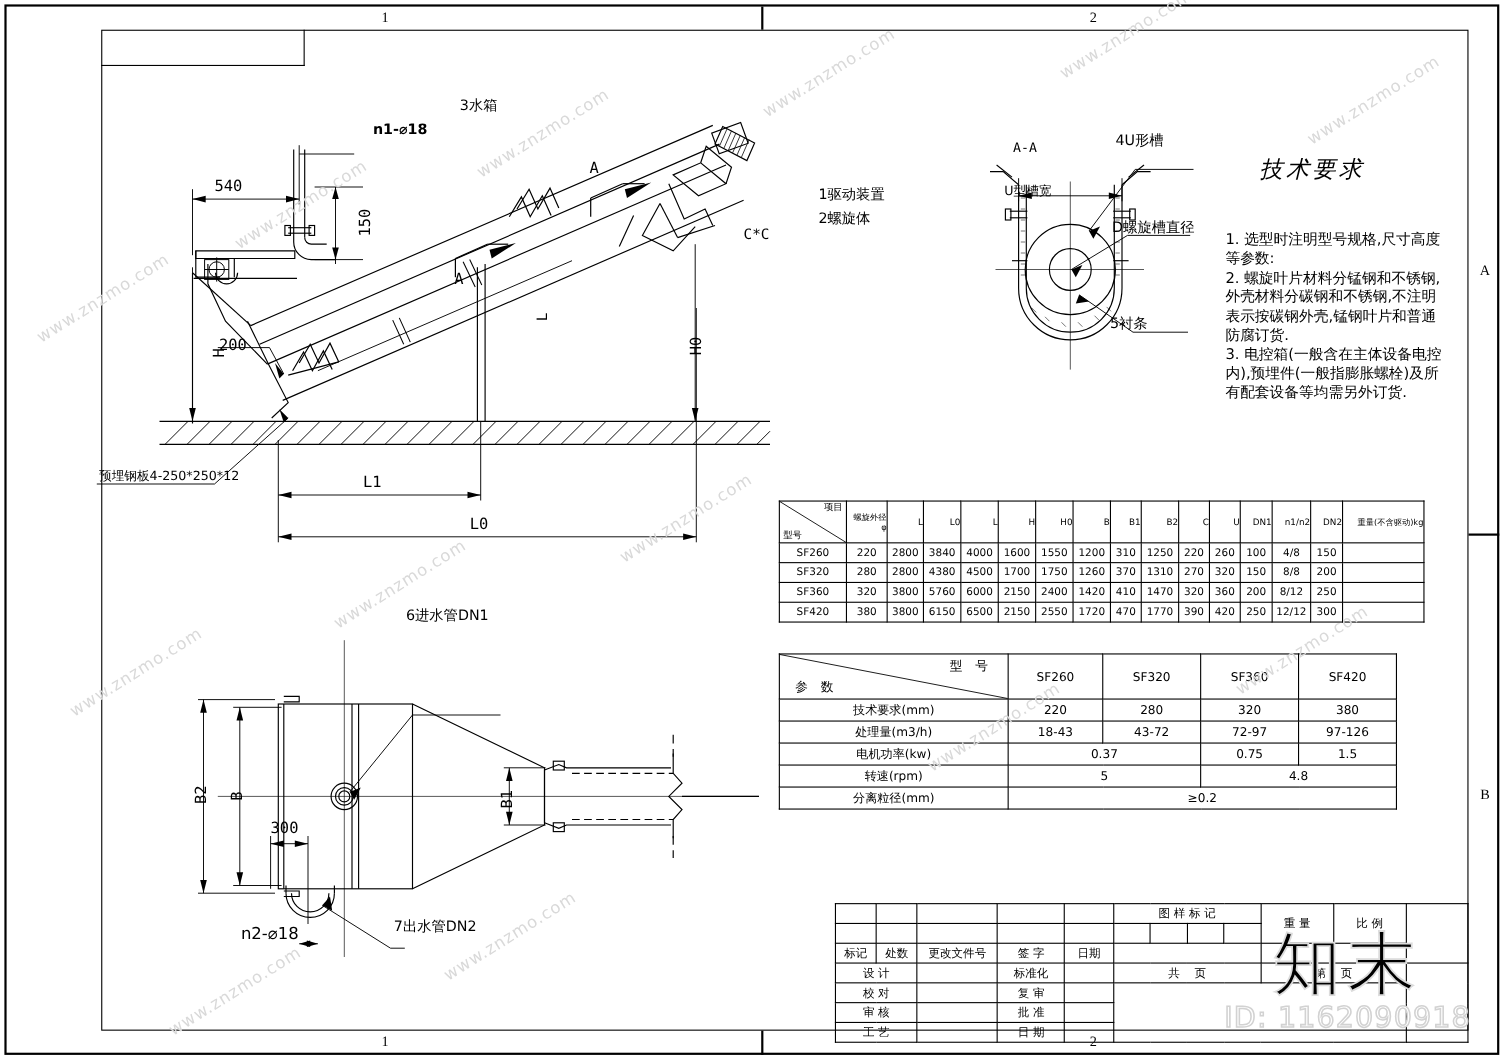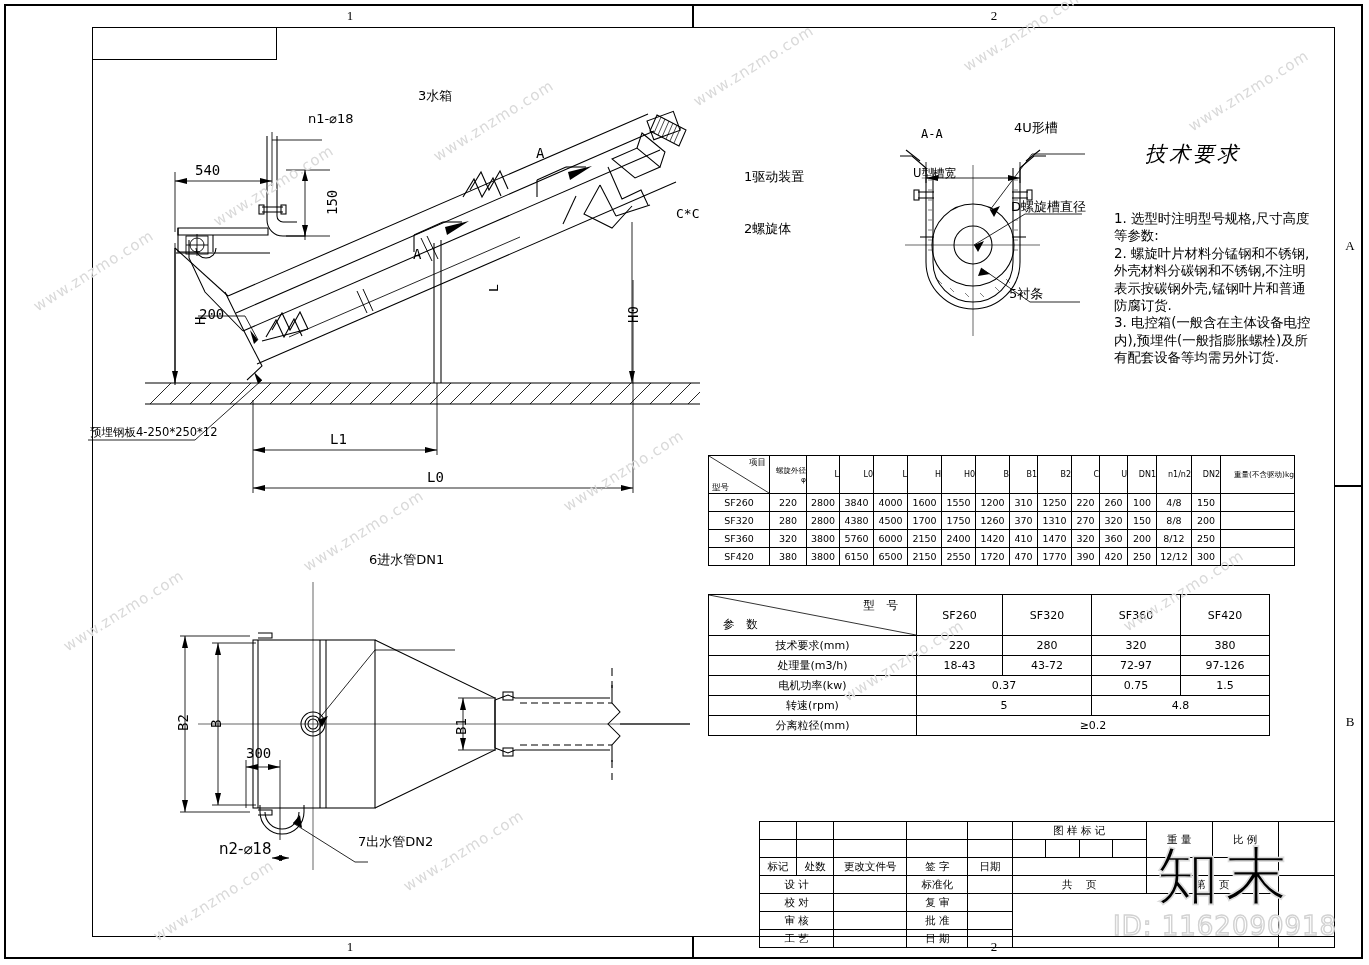--- a/index.html
+++ b/index.html
@@ -237,24 +237,24 @@
       <path d="M437 450 L425 447 L425 453 Z"></path>
       <path d="M258 340 L250 330 L254 344 Z"></path>
       <path d="M262 380 L254 372 L258 384 Z"></path>
     </g>
   </g>
 </svg>
 </div>
 
 <div class="abs dim" style="left:195px;top:162px;">540</div>
 <div class="abs dim-v" style="left:324px;top:215px;">150</div>
-<div class="abs lbl" style="left:308px;top:111px;">n1-⌀18</div>
+<div class="abs lbl" style="left:339px;top:111px;font-weight:bold;">n1-⌀18</div>
 <div class="abs lbl-cn" style="left:418px;top:87px;">3水箱</div>
 <div class="abs lbl-cn" style="left:744px;top:168px;">1驱动装置</div>
-<div class="abs lbl-cn" style="left:744px;top:220px;">2螺旋体</div>
+<div class="abs lbl-cn" style="left:744px;top:190px;">2螺旋体</div>
 <div class="abs dim" style="left:676px;top:206px;font-size:13px;">C*C</div>
 <div class="abs dim" style="left:536px;top:145px;">A</div>
 <div class="abs dim" style="left:413px;top:246px;">A</div>
 <div class="abs dim-v" style="left:192px;top:325px;">H</div>
 <div class="abs dim-v" style="left:625px;top:323px;">H0</div>
 <div class="abs dim" style="left:199px;top:306px;">200</div>
 <div class="abs dim-v" style="left:486px;top:292px;font-size:13px;">L</div>
 <div class="abs dim" style="left:330px;top:431px;text-align:center;">L1</div>
 <div class="abs dim" style="left:427px;top:469px;">L0</div>
 <div class="abs lbl-cn" style="left:90px;top:425px;font-size:11.5px;">预埋钢板4-250*250*12</div>

